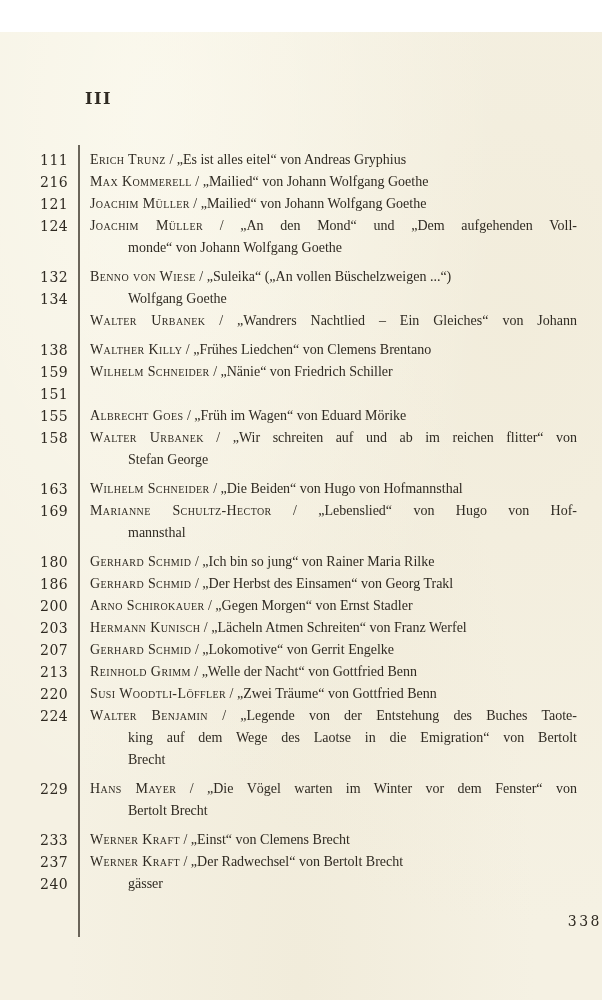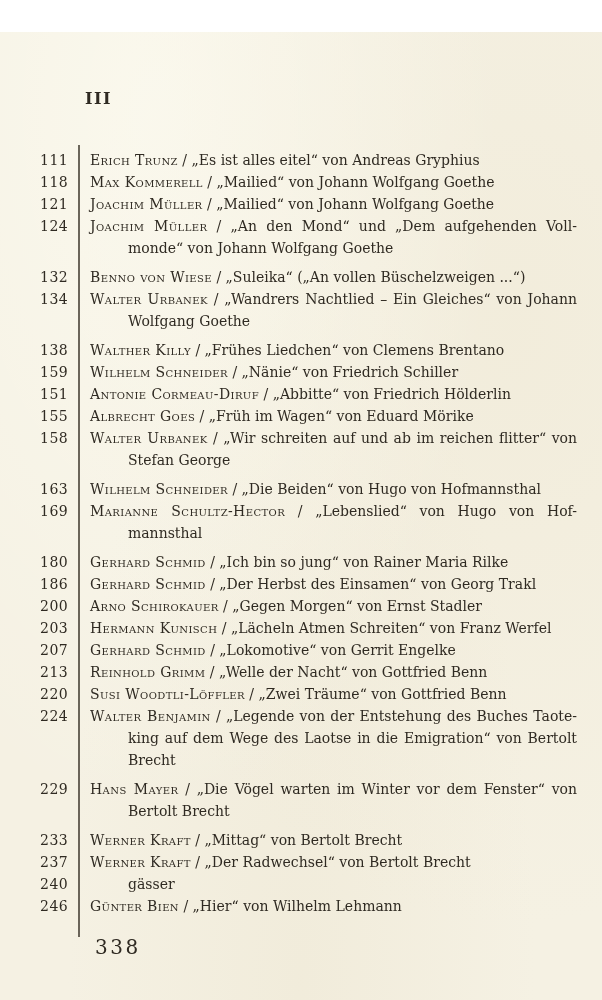--- a/index.html
+++ b/index.html
@@ -42,50 +42,52 @@
     flex: 0 0 90px;
     box-sizing: border-box;
     padding-left: 40px;
     line-height: 22px;
     letter-spacing: 0.5px;
   }
   .text {
     flex: 1;
     box-sizing: border-box;
     padding-right: 25px;
+    font-family: Liberation Serif, serif;
   }
   .line { line-height: 22px; }
   .line.just { text-align: justify; text-align-last: justify; }
   .line.cont { padding-left: 38px; }
   .author {
     font-variant-caps: small-caps;
     letter-spacing: 0.4px;
   }
   .footer-page-number {
     margin: 18px 0 0 95px;
-    font-size: 20px;
+    font-size: 14px;
     letter-spacing: 2.5px;
+    text-align: right;
   }
 </style>
 </head>
 <body>
 
 <div class="page">
   <h2 class="section-heading">III</h2>
   <div class="divider-rule"></div>
   <div class="toc-list">
       <div class="toc-group">
         <div class="toc-entry">
     <div class="num">111</div>
     <div class="text">
             <div class="line"><span class="author">Erich Trunz</span><span> / „Es ist alles eitel“ von Andreas Gryphius</span></div>
           </div>
   </div>
         <div class="toc-entry">
-    <div class="num">118</div>
+    <div class="num">216</div>
     <div class="text">
             <div class="line"><span class="author">Max Kommerell</span><span> / „Mailied“ von Johann Wolfgang Goethe</span></div>
           </div>
   </div>
         <div class="toc-entry">
     <div class="num">121</div>
     <div class="text">
             <div class="line"><span class="author">Joachim Müller</span><span> / „Mailied“ von Johann Wolfgang Goethe</span></div>
           </div>
   </div>
@@ -100,43 +102,40 @@
       <div class="toc-group">
         <div class="toc-entry">
     <div class="num">132</div>
     <div class="text">
             <div class="line"><span class="author">Benno von Wiese</span><span> / „Suleika“ („An vollen Büschelzweigen ...“)</span></div>
           </div>
   </div>
         <div class="toc-entry">
     <div class="num">134</div>
     <div class="text">
+            <div class="line cont"><span>Wolfgang Goethe</span></div>
             <div class="line just"><span class="author">Walter Urbanek</span><span> / „Wandrers Nachtlied – Ein Gleiches“ von Johann</span></div>
-            <div class="line cont"><span>Wolfgang Goethe</span></div>
           </div>
   </div>
       </div>
       <div class="toc-group">
         <div class="toc-entry">
     <div class="num">138</div>
     <div class="text">
             <div class="line"><span class="author">Walther Killy</span><span> / „Frühes Liedchen“ von Clemens Brentano</span></div>
           </div>
   </div>
         <div class="toc-entry">
     <div class="num">159</div>
     <div class="text">
             <div class="line"><span class="author">Wilhelm Schneider</span><span> / „Nänie“ von Friedrich Schiller</span></div>
           </div>
   </div>
         <div class="toc-entry">
     <div class="num">151</div>
-    <div class="text">
-            <div class="line"><span class="author">Antonie Cormeau-Diruf</span><span> / „Abbitte“ von Friedrich Hölderlin</span></div>
-          </div>
   </div>
         <div class="toc-entry">
     <div class="num">155</div>
     <div class="text">
             <div class="line"><span class="author">Albrecht Goes</span><span> / „Früh im Wagen“ von Eduard Mörike</span></div>
           </div>
   </div>
         <div class="toc-entry">
     <div class="num">158</div>
     <div class="text">
@@ -218,37 +217,31 @@
     <div class="text">
             <div class="line just"><span class="author">Hans Mayer</span><span> / „Die Vögel warten im Winter vor dem Fenster“ von</span></div>
             <div class="line cont"><span>Bertolt Brecht</span></div>
           </div>
   </div>
       </div>
       <div class="toc-group">
         <div class="toc-entry">
     <div class="num">233</div>
     <div class="text">
-            <div class="line"><span class="author">Werner Kraft</span><span> / „Mittag“ von Bertolt Brecht</span></div>
+            <div class="line"><span class="author">Werner Kraft</span><span> / „Einst“ von Clemens Brecht</span></div>
           </div>
   </div>
         <div class="toc-entry">
     <div class="num">237</div>
     <div class="text">
             <div class="line"><span class="author">Werner Kraft</span><span> / „Der Radwechsel“ von Bertolt Brecht</span></div>
           </div>
   </div>
         <div class="toc-entry">
     <div class="num">240</div>
     <div class="text">
             <div class="line cont"><span>gässer</span></div>
-          </div>
-  </div>
-        <div class="toc-entry">
-    <div class="num">246</div>
-    <div class="text">
-            <div class="line"><span class="author">Günter Bien</span><span> / „Hier“ von Wilhelm Lehmann</span></div>
           </div>
   </div>
       </div>
     </div>
   <div class="footer-page-number">338</div>
 </div>
 
 </body></html>

